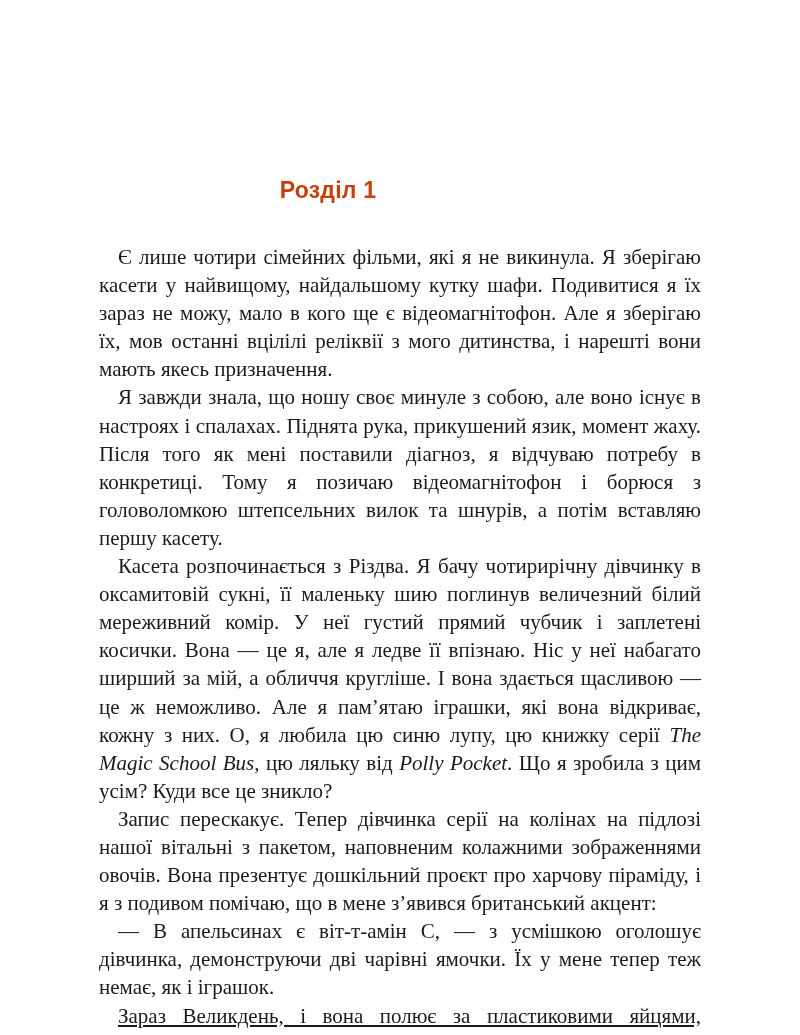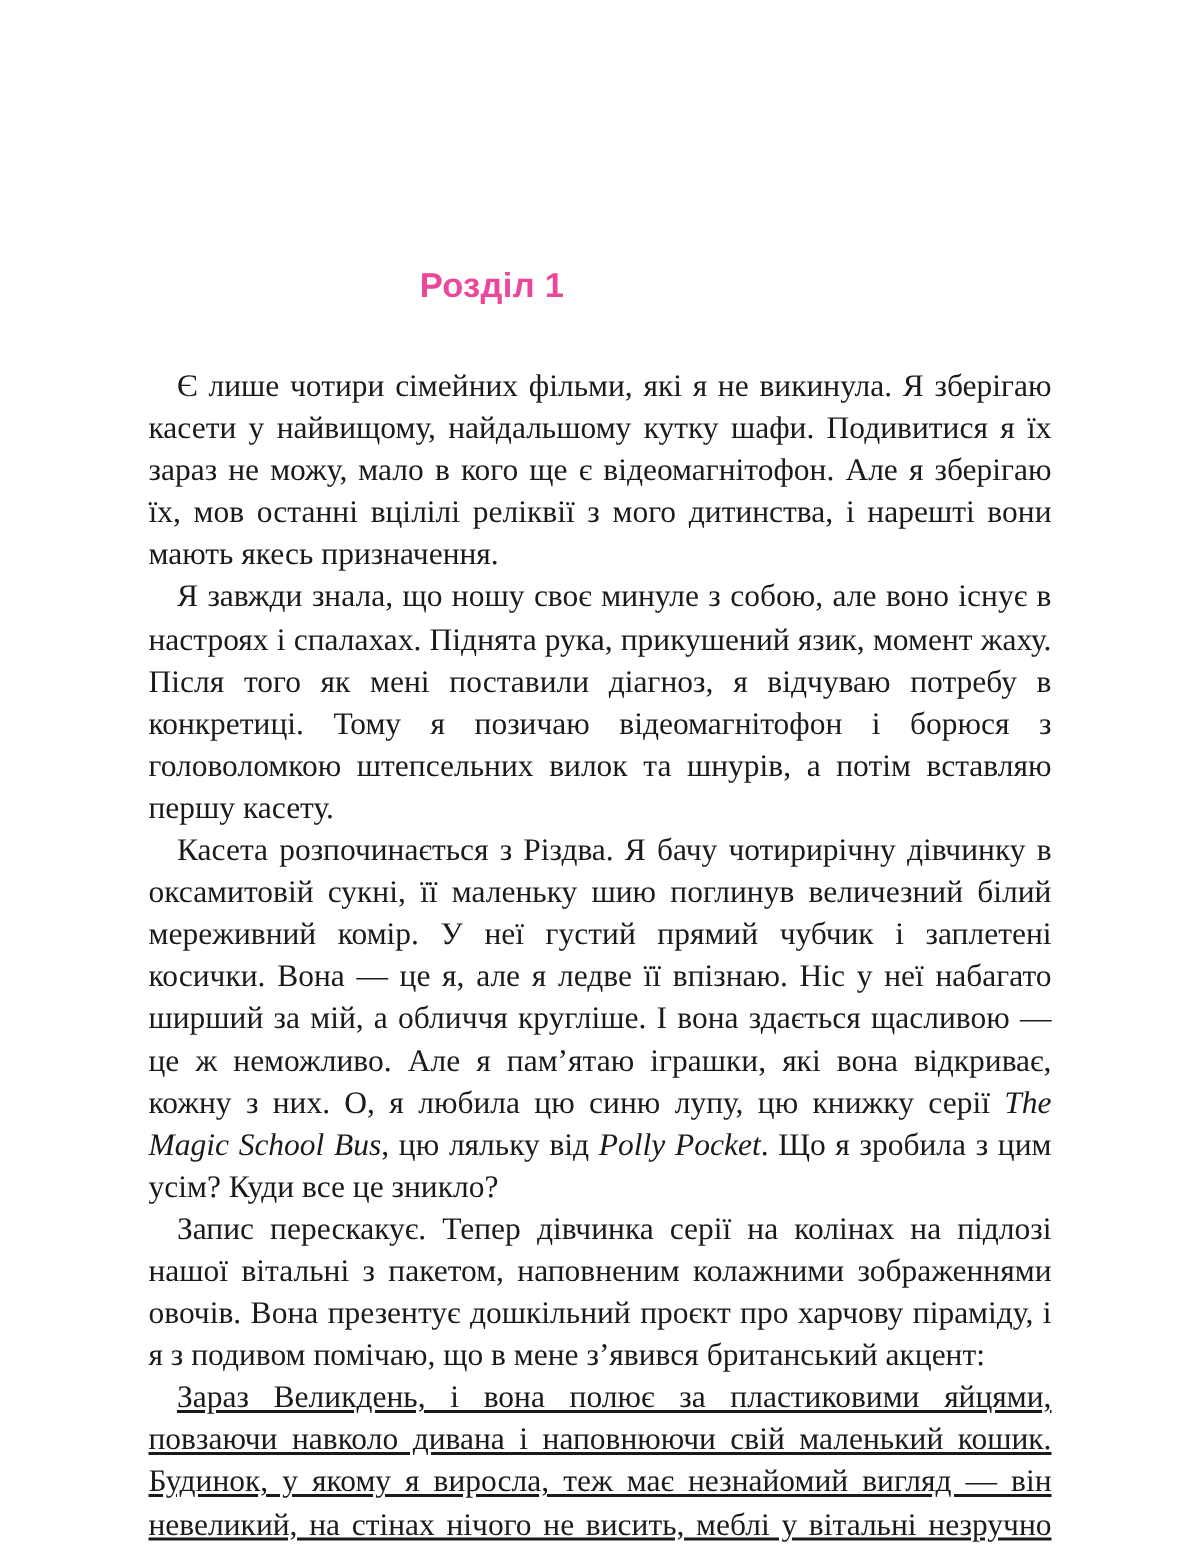--- a/index.html
+++ b/index.html
@@ -24,21 +24,21 @@
     position: absolute;
     left: 0;
     top: 176px;
     width: 656px;
     text-align: center;
     font-family: "Liberation Sans", sans-serif;
     font-weight: bold;
     font-size: 23px;
     line-height: 28px;
     letter-spacing: 0.2px;
-    color: #ec4899;
+    color: #c2410c;
     margin: 0;
     white-space: pre;
   }
 
   
   .text-body {
     position: absolute;
     left: 99px;
     top: 243px;
     width: 602px;
@@ -76,16 +76,17 @@
 
 <div class="page">
 
   <h1 class="chapter-heading">Розділ 1</h1>
 
   <div class="text-body" id="body-text">
       <p><span>Є лише чотири сімейних фільми, які я не викинула. Я зберігаю касети у найвищому, найдальшому кутку шафи. Подивитися я їх зараз не можу, мало в кого ще є відеомагнітофон. Але я зберігаю їх, мов останні вцілілі реліквії з мого дитинства, і нарешті вони мають якесь призначення.</span></p>
       <p><span>Я завжди знала, що ношу своє минуле з собою, але воно існує в настроях і спалахах. Піднята рука, прикушений язик, момент жаху. Після того як мені поставили діагноз, я відчуваю потребу в конкретиці. Тому я позичаю відеомагнітофон і борюся з головоломкою штепсельних вилок та шнурів, а потім вставляю першу касету.</span></p>
       <p><span>Касета розпочинається з Різдва. Я бачу чотирирічну дівчинку в оксамитовій сукні, її маленьку шию поглинув величезний білий мереживний комір. У неї густий прямий чубчик і заплетені косички. Вона — це я, але я ледве її впізнаю. Ніс у неї набагато ширший за мій, а обличчя кругліше. І вона здається щасливою — це ж неможливо. Але я пам’ятаю іграшки, які вона відкриває, кожну з них. О, я любила цю синю лупу, цю книжку серії </span><em>The Magic School Bus</em><span>, цю ляльку від </span><em>Polly Pocket</em><span>. Що я зробила з цим усім? Куди все це зникло?</span></p>
       <p><span>Запис перескакує. Тепер дівчинка серії на колінах на підлозі нашої вітальні з пакетом, наповненим колажними зображеннями овочів. Вона презентує дошкільний проєкт про харчову піраміду, і я з подивом помічаю, що в мене з’явився британський акцент:</span></p>
+      <p><span>— В апельсинах є віт-т-амін С, — з усмішкою оголошує дівчинка, демонструючи дві чарівні ямочки. Їх у мене тепер теж немає, як і іграшок.</span></p>
       <p class="justify-all"><span>Зараз Великдень, і вона полює за пластиковими яйцями, повзаючи навколо дивана і наповнюючи свій маленький кошик. Будинок, у якому я виросла, теж має незнайомий вигляд — він невеликий, на стінах нічого не висить, меблі у вітальні незручно малі. Я відраховую</span></p>
     </div>
 
 </div>
 
 </body></html>

